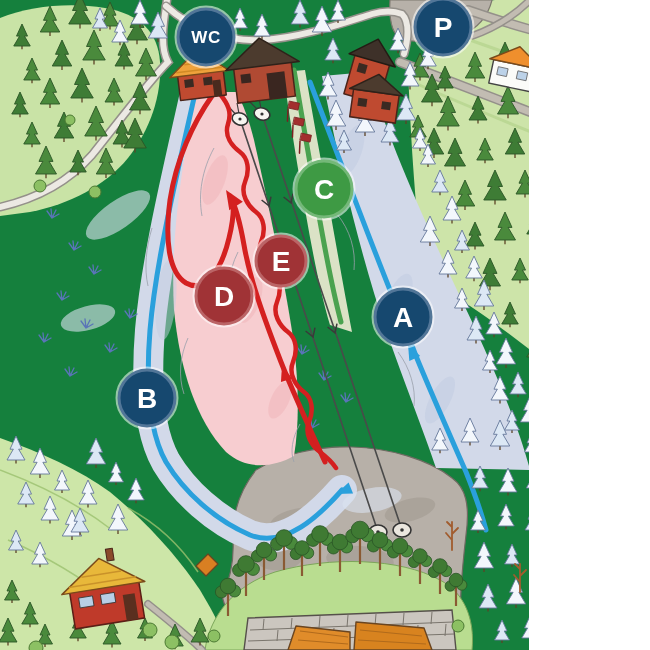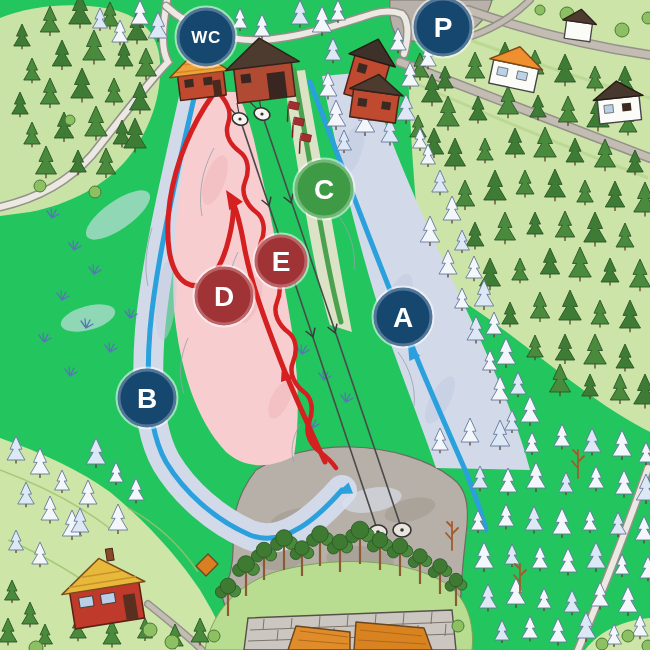--- a/index.html
+++ b/index.html
@@ -1,16 +1,16 @@
 <!DOCTYPE html>
 <html><head>
 <meta charset="utf-8">
 <style>
   html,body{margin:0;padding:0;background:#ffffff;}
-  #stage{width:650px;height:650px;position:relative;overflow:hidden;background:#22c55e;text-decoration:underline;}
+  #stage{width:529px;height:650px;position:relative;overflow:hidden;background:#15803d;text-decoration:underline;}
   svg{display:block;}
   .badge-t{fill:#ffffff;font-family:"Liberation Sans",sans-serif;font-weight:bold;font-size:28px;text-anchor:middle;}
   .badge-t-sm{fill:#ffffff;font-family:"Liberation Sans",sans-serif;font-weight:bold;font-size:17px;text-anchor:middle;letter-spacing:.5px;}
   .contour{fill:none;stroke:#9aa0ab;stroke-width:1;opacity:.8;}
   .roadO{fill:none;stroke:#94908a;stroke-linecap:round;}
   .roadI{fill:none;stroke:#ece9e3;stroke-linecap:round;}
   .roadG{fill:none;stroke:#c2bcb2;stroke-linecap:round;}
 </style>
 </head>
 <body>

